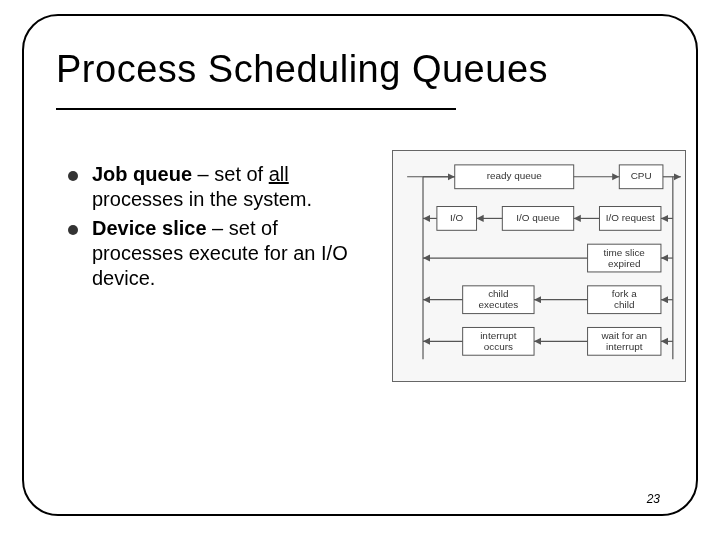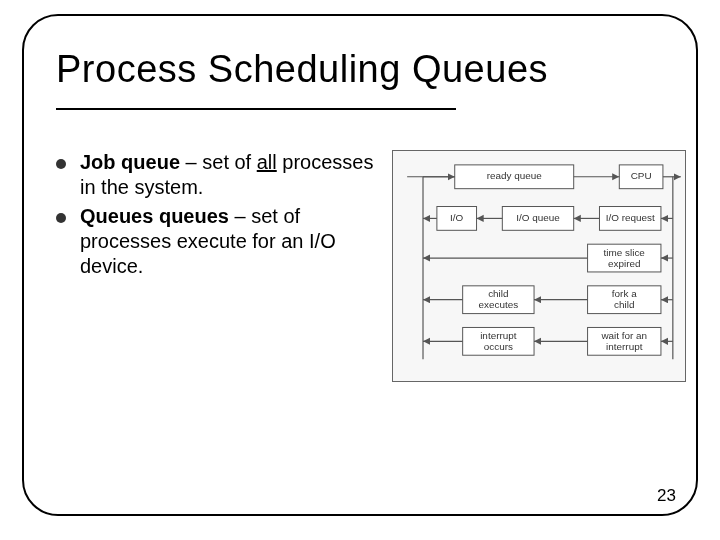--- a/index.html
+++ b/index.html
@@ -47,21 +47,21 @@
   .content {
     position: absolute;
     left: 56px;
     top: 150px;
     width: 330px;
     font-size: 20px;
     line-height: 1.25;
   }
   ul.bullets {
     list-style: none;
-    margin: 0;
+    margin: 12px;
     padding: 0;
   }
   ul.bullets > li {
     position: relative;
     padding-left: 24px;
     margin-bottom: 4px;
   }
   ul.bullets > li::before {
     content: "";
     position: absolute;
@@ -101,41 +101,42 @@
     text-anchor: middle;
     dominant-baseline: middle;
   }
   .darrow {
     fill: none;
     stroke: #555;
     stroke-width: 1.2;
   }
   .pagenum {
     position: absolute;
-    right: 44px;
+    right: 60px;
     bottom: 34px;
-    font-size: 17px;
+    font-size: 12px;
+    font-style: italic;
   }
 </style>
 </head>
 <body>
 
 <div class="slide">
   <div class="frame"></div>
 
   <div class="title">Process Scheduling Queues</div>
   <div class="hr"></div>
 
   <div class="content">
     <ul class="bullets">
       <li>
         <span class="term">Job queue</span><span><span> – set of <span class="u">all</span> processes in the system.</span></span>
       </li>
       <li>
-        <span class="term">Queues queues</span><span><span> – set of processes execute for an I/O device.</span></span>
+        <span class="term">Device slice</span><span><span> – set of processes execute for an I/O device.</span></span>
       </li>
     </ul>
   </div>
 
   <div class="diagram">
     <svg viewBox="0 0 294 232">
       <defs>
         <marker id="ah" markerWidth="8" markerHeight="8" refX="6" refY="3" orient="auto">
           <path d="M0,0 L6,3 L0,6 Z" fill="#555"></path>
         </marker>

